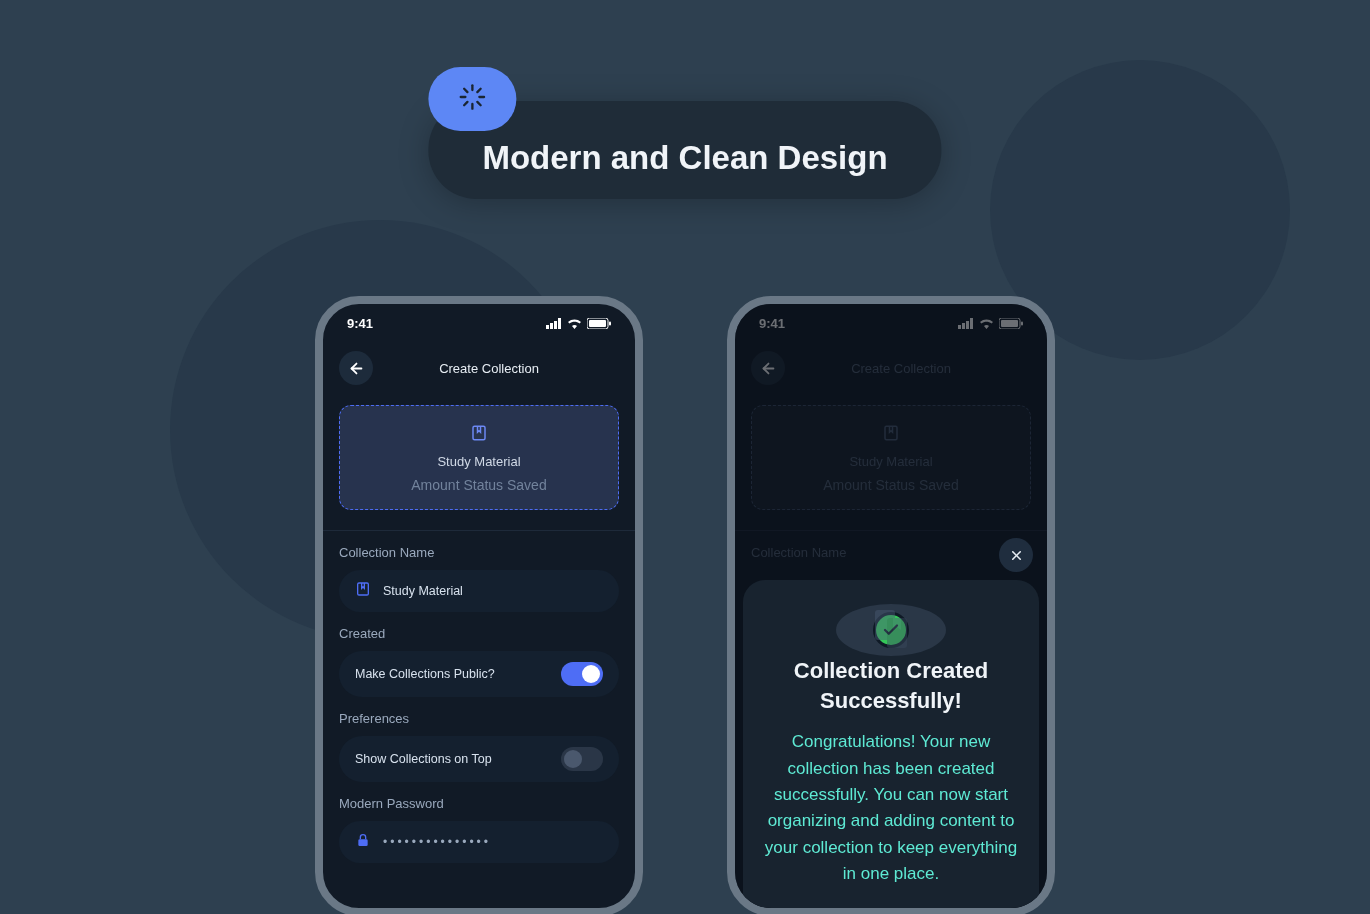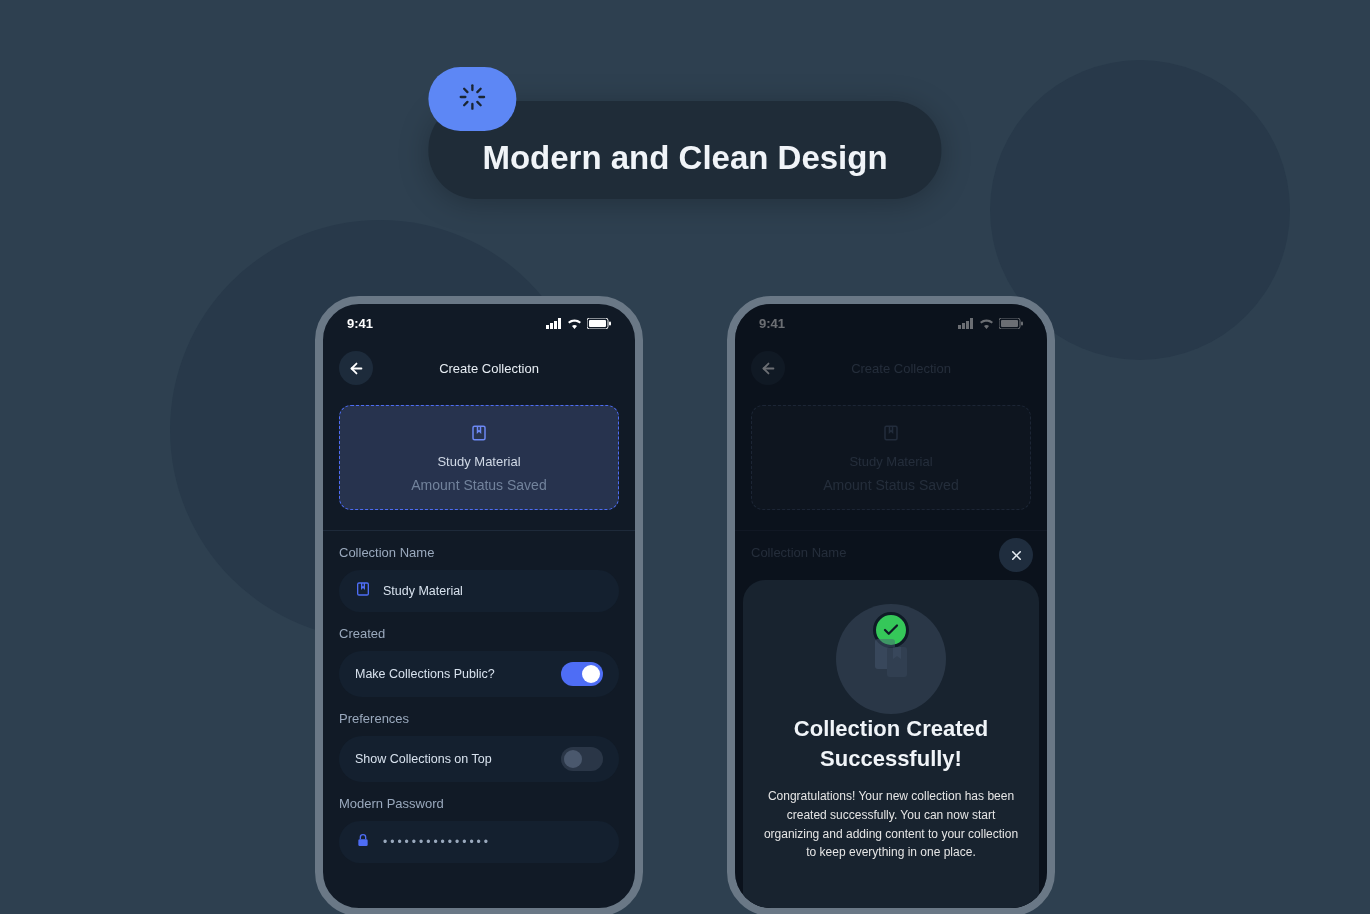--- a/index.html
+++ b/index.html
@@ -218,22 +218,22 @@
 .badge-check svg { stroke: #0f1a26; }
 .bubble-inner svg { width: 48px; height: 48px; opacity: 0.45; }
 .sheet-title {
   color: #f0f4f8;
   font-size: 22px;
   font-weight: 600;
   text-align: center;
   line-height: 1.35;
 }
 .sheet-body {
-  color: #e5e5e5;
-  font-size: 12px;
+  color: #5eead4;
+  font-size: 17px;
   text-align: center;
   margin-top: 14px;
   line-height: 1.55;
 }
 .phone-2 .preview-card {
   border-color: #3a4a64;
   background: #17222f;
 }
 .phone-2 .preview-title, .phone-2 .preview-sub, .phone-2 .header-title, .phone-2 .section-label {
   color: #4e5d72;

